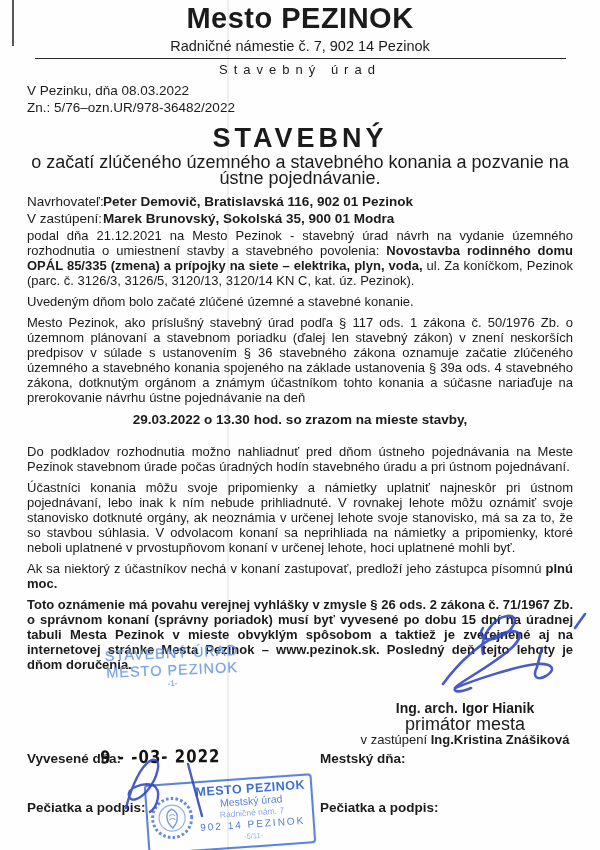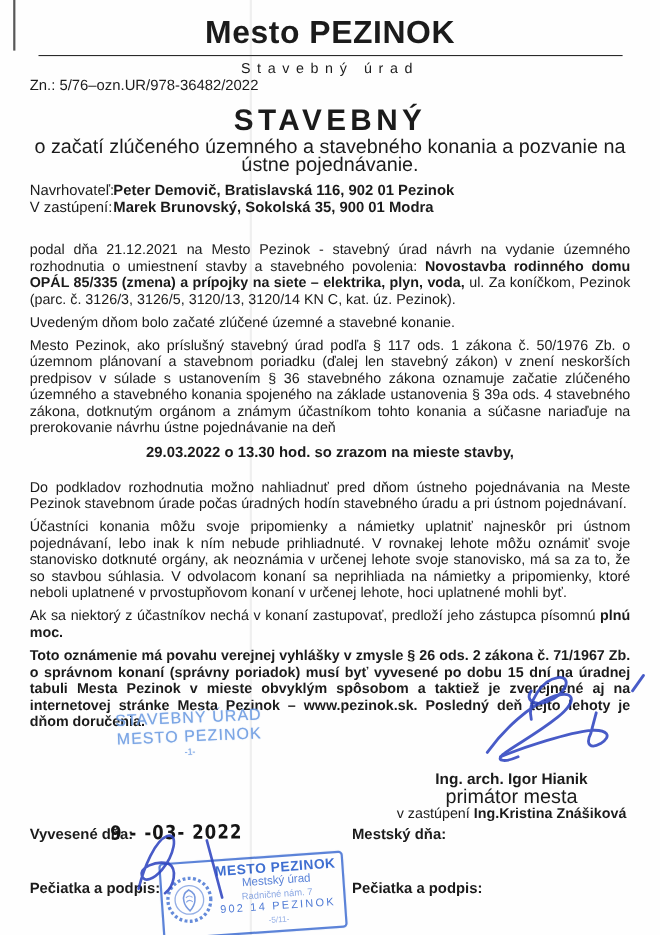--- a/index.html
+++ b/index.html
@@ -4,21 +4,21 @@
 <style>
   html,body{margin:0;padding:0;background:#e8e8e8;}
   .page{
     position:relative;
     width:600px;height:850px;
     background:#fefefe;
     overflow:hidden;
     font-family:"Liberation Sans", sans-serif;
     color:#1b1b1b;
     box-sizing:border-box;
-    padding:14px 27px 0 27px;
+    padding:2px 27px 0 27px;
   }
   
   .fold-line{position:absolute;top:0;left:227px;width:2px;height:850px;background:rgba(110,110,110,0.10);pointer-events:none;}
   .edge-mark{position:absolute;top:0;left:12px;width:2px;height:46px;background:rgba(45,45,45,0.8);pointer-events:none;}
 
   .b{font-weight:bold;}
 
   .city{font-size:29px;font-weight:bold;text-align:center;line-height:33px;letter-spacing:0.5px;}
   .addr{font-size:14.5px;text-align:center;line-height:18px;margin-top:2px;}
   .rule{border:none;border-top:1.6px solid #2a2a2a;margin:3px 7px 0 8px;}
@@ -27,21 +27,21 @@
 
   .title{font-size:27px;font-weight:bold;text-align:center;letter-spacing:4px;line-height:30px;margin-top:7px;}
   .subtitle{font-size:18px;text-align:center;line-height:16px;margin-top:1px;}
 
   .parties{margin-top:8px;font-size:13.5px;line-height:16.5px;}
   .party-row{display:flex;}
   .party-label{width:76px;flex:0 0 76px;}
   .party-value{font-weight:bold;}
 
   p.body{font-size:13px;line-height:15px;text-align:justify;margin:6px 0 0 0;}
-  p.first{margin-top:21px;}
+  p.first{margin-top:1px;}
   .meeting{font-size:13.5px;font-weight:bold;text-align:center;margin:7px 0 16px 0;line-height:16px;}
 
   
   .abs{position:absolute;}
 
   .office-stamp{
     left:97px;top:645px;width:150px;
     color:#6d9ce2;text-align:center;
     transform:rotate(-2.5deg);
     opacity:0.9;text-shadow:0 0 1px rgba(109,156,226,0.7);
@@ -88,22 +88,24 @@
   .muni-stamp .l5{font-size:7.5px;opacity:0.55;}
 </style>
 </head>
 <body>
 
 <div class="page">
   <div class="fold-line"></div>
   <div class="edge-mark"></div>
 
   <div class="city">Mesto PEZINOK</div>
+  <div class="addr">Radničné námestie č. 7, 902 14 Pezinok</div>
   <hr class="rule">
   <div class="dept">Stavebný úrad</div>
+  <div class="meta" style="margin-top:5px;">V Pezinku, dňa 08.03.2022</div>
   <div class="meta" style="margin-top:0;">Zn.: 5/76–ozn.UR/978-36482/2022</div>
 
   <div class="title">STAVEBNÝ</div>
   <div class="subtitle">o začatí zlúčeného územného a stavebného konania a pozvanie na ústne pojednávanie.</div>
 
   <div class="parties">
     <div class="party-row">
       <span class="party-label">Navrhovateľ:</span>
       <span class="party-value">Peter Demovič, Bratislavská 116, 902 01 Pezinok</span>
     </div>

